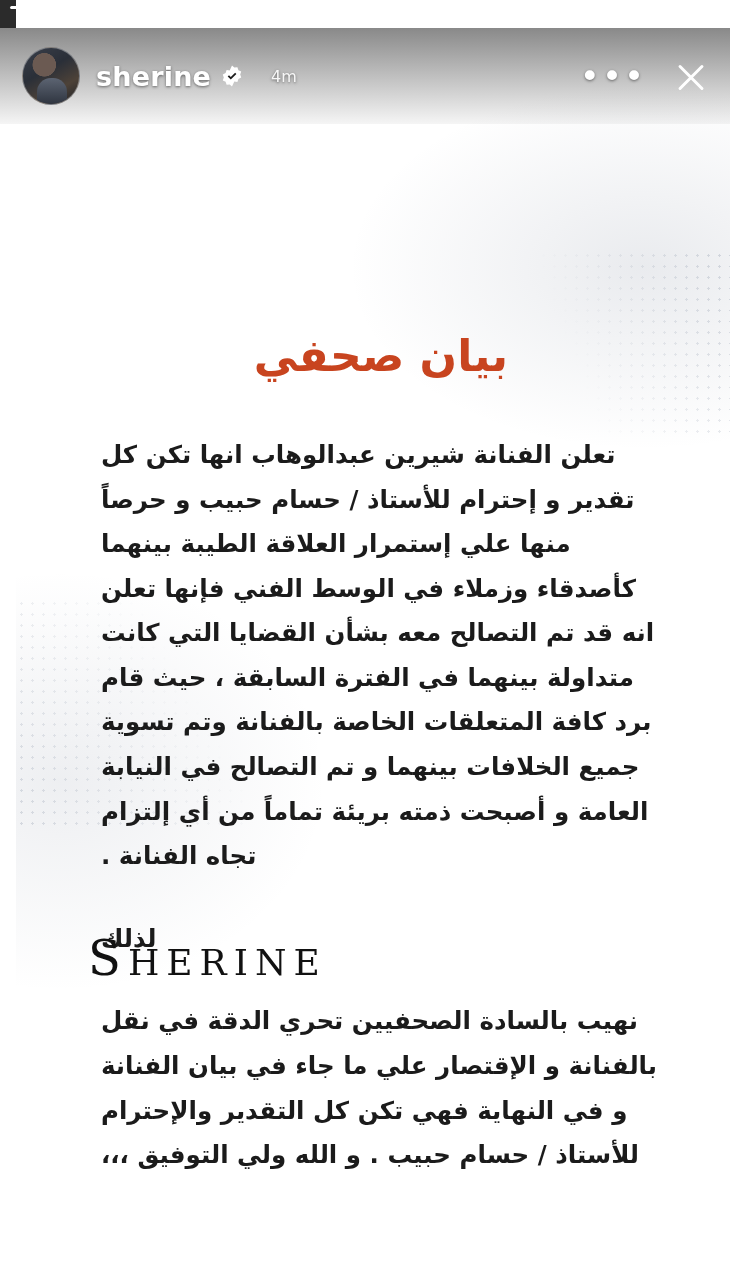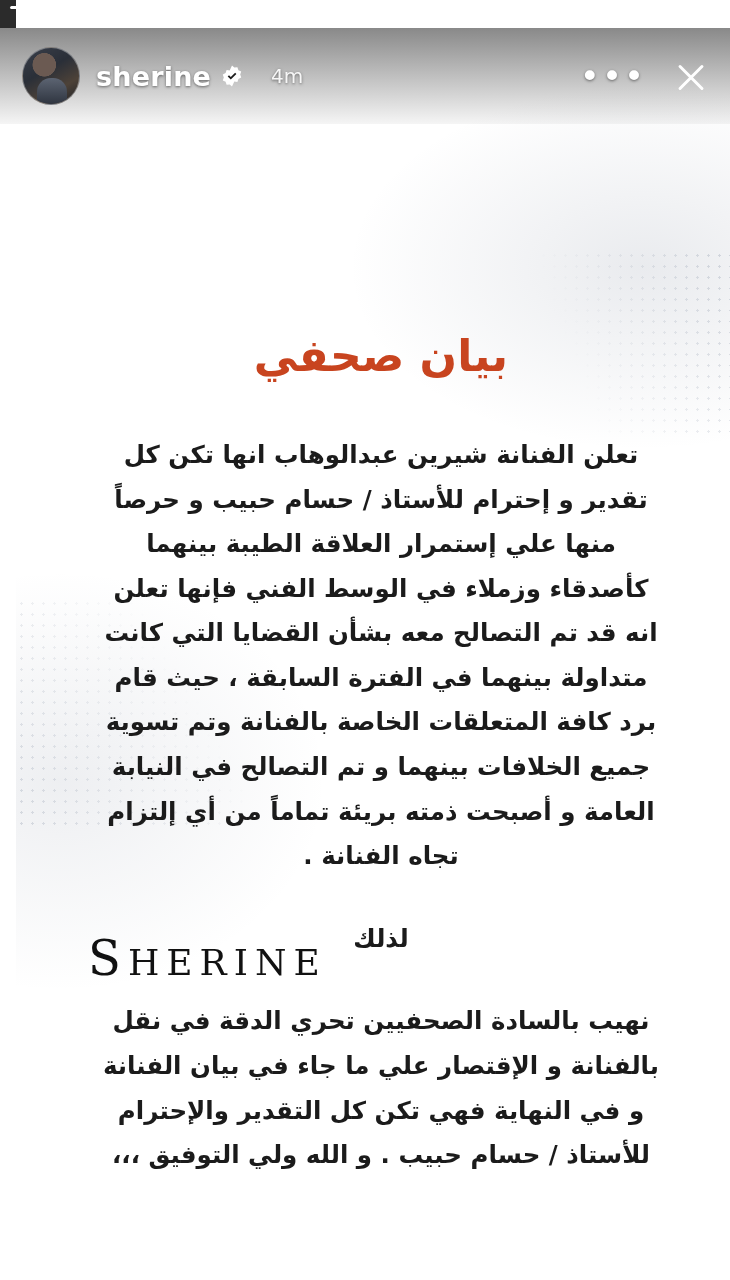--- a/index.html
+++ b/index.html
@@ -103,21 +103,21 @@
     letter-spacing: .2px;
     text-shadow: 0 1px 3px rgba(0,0,0,.5);
   }
   .verified {
     width: 24px;
     height: 24px;
     display: inline-block;
   }
   .timestamp {
     color: rgba(255,255,255,0.92);
-    font-size: 20px;
+    font-size: 16px;
     margin-left: 18px;
     text-shadow: 0 1px 3px rgba(0,0,0,.5);
   }
 
   .header-actions {
     margin-left: auto;
     display: flex;
     align-items: center;
     gap: 28px;
   }
@@ -204,21 +204,21 @@
     margin: 0 0 52px 0;
     letter-spacing: .5px;
   }
 
   .body-par {
     color: #1b1b1b;
     font-size: 24.5px;
     font-weight: 700;
     line-height: 1.82;
     margin: 7px;
-    text-align: center;
+    text-align: left;
   }
   .body-par + .body-par {
     margin-top: 38px;
   }
   .par-therefore {
     margin-top: 42px;
   }
 
   .signature {
     position: absolute;

